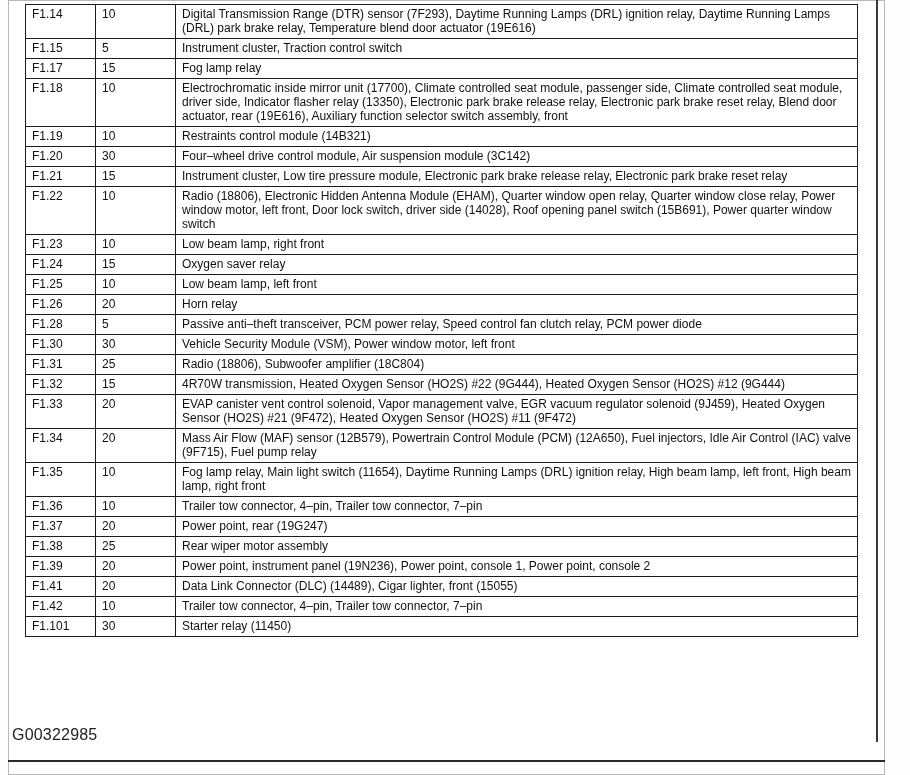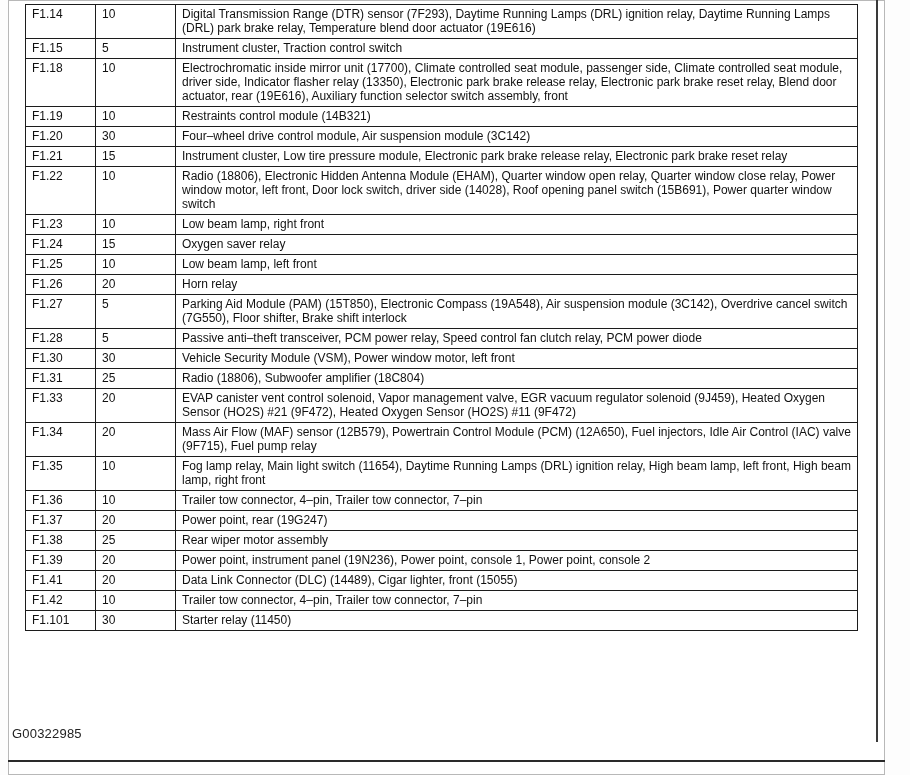--- a/index.html
+++ b/index.html
@@ -55,21 +55,21 @@
     vertical-align: top;
     word-wrap: break-word;
   }
   td.col-fuse  { width: 70px; }
   td.col-amps  { width: 80px; }
   td.col-desc  { width: 682px; }
   .figure-id {
     position: absolute;
     left: 12px;
     top: 726px;
-    font-size: 13px;
+    font-size: 16px;
     letter-spacing: 0.2px;
     color: #222;
   }
 </style>
 </head>
 <body>
 
 <div class="page-frame"></div>
 
 <table class="fuse-table">
@@ -78,20 +78,25 @@
         <td class="col-fuse">F1.14</td>
         <td class="col-amps">10</td>
         <td class="col-desc">Digital Transmission Range (DTR) sensor (7F293), Daytime Running Lamps (DRL) ignition relay, Daytime Running Lamps (DRL) park brake relay, Temperature blend door actuator (19E616)</td>
       </tr>
       <tr>
         <td class="col-fuse">F1.15</td>
         <td class="col-amps">5</td>
         <td class="col-desc">Instrument cluster, Traction control switch</td>
       </tr>
       <tr>
+        <td class="col-fuse">F1.17</td>
+        <td class="col-amps">15</td>
+        <td class="col-desc">Fog lamp relay</td>
+      </tr>
+      <tr>
         <td class="col-fuse">F1.18</td>
         <td class="col-amps">10</td>
         <td class="col-desc">Electrochromatic inside mirror unit (17700), Climate controlled seat module, passenger side, Climate controlled seat module, driver side, Indicator flasher relay (13350), Electronic park brake release relay, Electronic park brake reset relay, Blend door actuator, rear (19E616), Auxiliary function selector switch assembly, front</td>
       </tr>
       <tr>
         <td class="col-fuse">F1.19</td>
         <td class="col-amps">10</td>
         <td class="col-desc">Restraints control module (14B321)</td>
       </tr>
       <tr>
@@ -123,40 +128,40 @@
         <td class="col-fuse">F1.25</td>
         <td class="col-amps">10</td>
         <td class="col-desc">Low beam lamp, left front</td>
       </tr>
       <tr>
         <td class="col-fuse">F1.26</td>
         <td class="col-amps">20</td>
         <td class="col-desc">Horn relay</td>
       </tr>
       <tr>
-        <td class="col-fuse">F1.27</td>
-        <td class="col-amps">5</td>
-        <td class="col-desc">Parking Aid Module (PAM) (15T850), Electronic Compass (19A548), Air suspension module (3C142), Overdrive cancel switch (7G550), Floor shifter, Brake shift interlock</td>
-      </tr>
-      <tr>
         <td class="col-fuse">F1.28</td>
         <td class="col-amps">5</td>
         <td class="col-desc">Passive anti–theft transceiver, PCM power relay, Speed control fan clutch relay, PCM power diode</td>
       </tr>
       <tr>
         <td class="col-fuse">F1.30</td>
         <td class="col-amps">30</td>
         <td class="col-desc">Vehicle Security Module (VSM), Power window motor, left front</td>
       </tr>
       <tr>
         <td class="col-fuse">F1.31</td>
         <td class="col-amps">25</td>
         <td class="col-desc">Radio (18806), Subwoofer amplifier (18C804)</td>
       </tr>
       <tr>
+        <td class="col-fuse">F1.32</td>
+        <td class="col-amps">15</td>
+        <td class="col-desc">4R70W transmission, Heated Oxygen Sensor (HO2S) #22 (9G444), Heated Oxygen Sensor (HO2S) #12 (9G444)</td>
+      </tr>
+      <tr>
         <td class="col-fuse">F1.33</td>
         <td class="col-amps">20</td>
         <td class="col-desc">EVAP canister vent control solenoid, Vapor management valve, EGR vacuum regulator solenoid (9J459), Heated Oxygen Sensor (HO2S) #21 (9F472), Heated Oxygen Sensor (HO2S) #11 (9F472)</td>
       </tr>
       <tr>
         <td class="col-fuse">F1.34</td>
         <td class="col-amps">20</td>
         <td class="col-desc">Mass Air Flow (MAF) sensor (12B579), Powertrain Control Module (PCM) (12A650), Fuel injectors, Idle Air Control (IAC) valve (9F715), Fuel pump relay</td>
       </tr>
       <tr>

